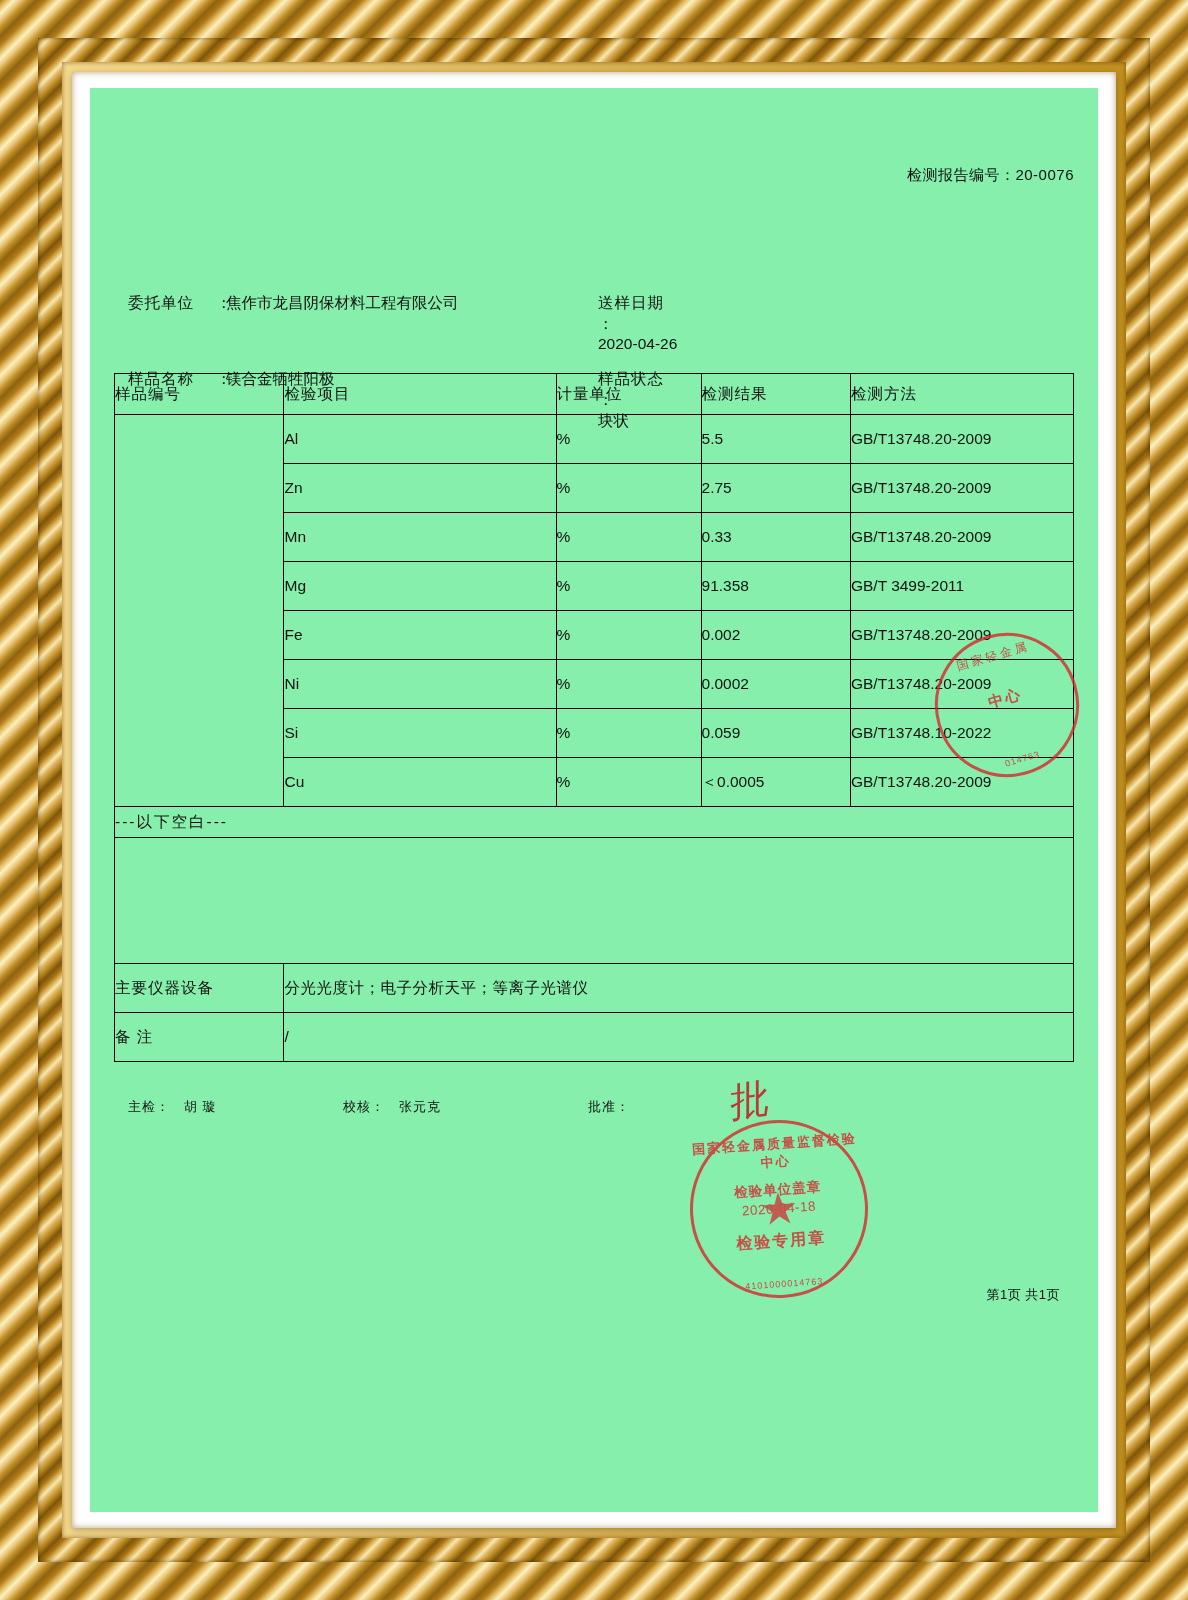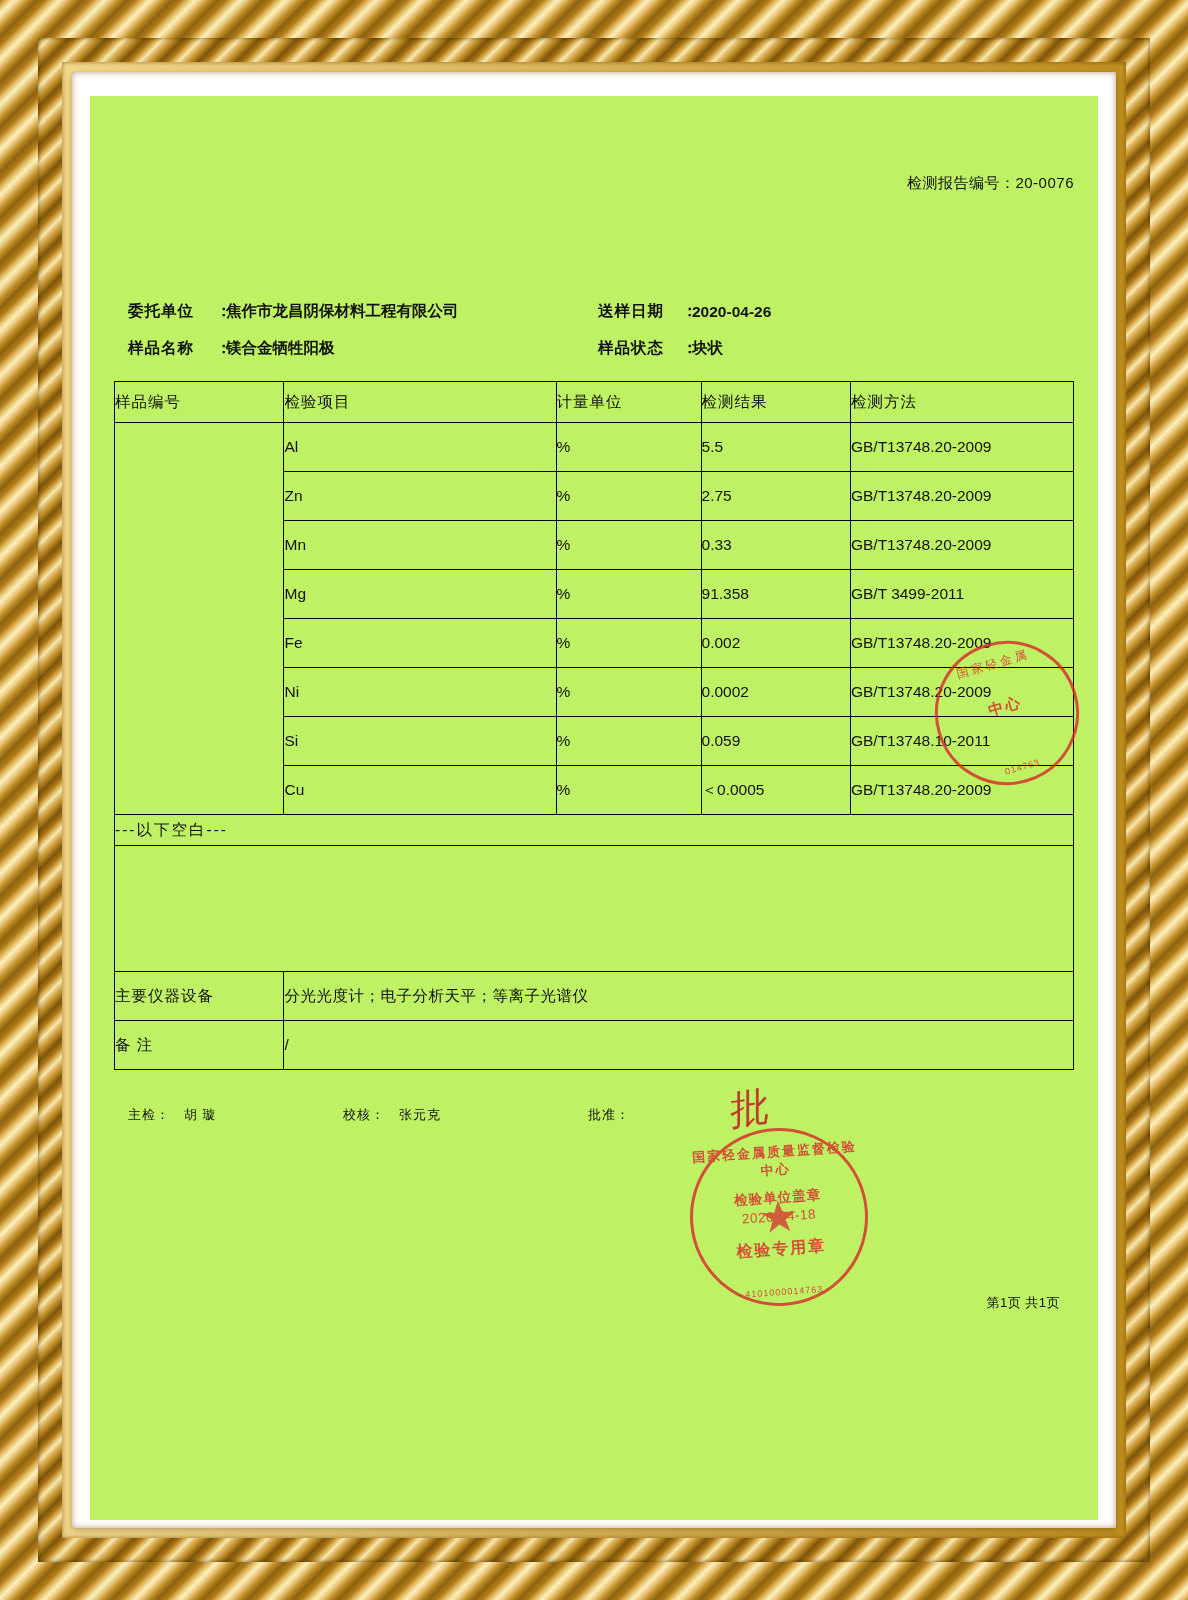--- a/index.html
+++ b/index.html
@@ -68,24 +68,24 @@
     box-sizing: border-box;
     background: #ffffff;
     box-shadow: 0 0 6px rgba(120,80,10,.55) inset,
                 0 2px 7px rgba(0,0,0,.25);
   }
 
   
   .page {
     position: absolute;
     left: 90px;
-    top: 96px;
+    top: 88px;
     width: 1008px;
     height: 1424px;
-    background: #bef264;
+    background: #86efac;
     color: #111;
     box-sizing: border-box;
     overflow: hidden;
   }
 
   .report-no {
     position: absolute;
     right: 24px;
     top: 78px;
     font-size: 15px;
@@ -103,32 +103,31 @@
     font-size: 25px;
     letter-spacing: 1px;
   }
 
   .meta {
     position: absolute;
     left: 38px;
     top: 205px;
     width: 930px;
     font-size: 15.5px;
-    font-weight: bold;
   }
   .meta-row {
     display: flex;
     margin-bottom: 16px;
     align-items: baseline;
   }
   .meta-label { width: 88px; letter-spacing: 1px; white-space: nowrap; }
   .meta-colon { width: 10px; }
   .meta-value { white-space: nowrap; }
   .meta-left { width: 470px; display: flex; align-items: baseline; }
-  .meta-right { display: flex; align-items: center; }
+  .meta-right { display: flex; align-items: flex-start; flex-direction: column; }
   .meta-right .meta-label { width: 84px; }
 
   
   .tbl {
     position: absolute;
     left: 24px;
     top: 285px;
     width: 960px;
     border-collapse: collapse;
     font-size: 15.5px;
@@ -397,21 +396,21 @@
       <tr>
         <td>Ni</td>
         <td>%</td>
         <td>0.0002</td>
         <td>GB/T13748.20-2009</td>
       </tr>
       <tr>
         <td>Si</td>
         <td>%</td>
         <td>0.059</td>
-        <td>GB/T13748.10-2011</td>
+        <td>GB/T13748.10-2022</td>
       </tr>
       <tr>
         <td>Cu</td>
         <td>%</td>
         <td>＜0.0005</td>
         <td>GB/T13748.20-2009</td>
       </tr>
       <tr class="blank-row">
         <td colspan="5">---以下空白---</td>
       </tr>

